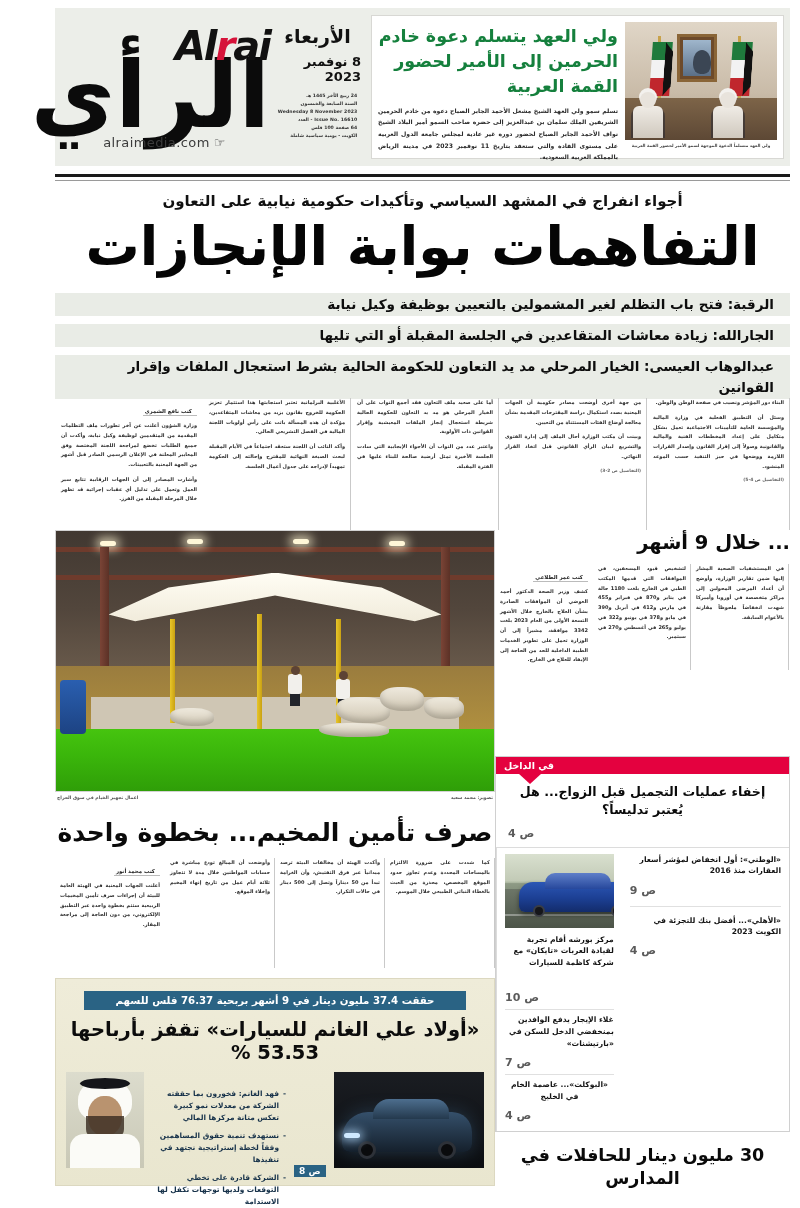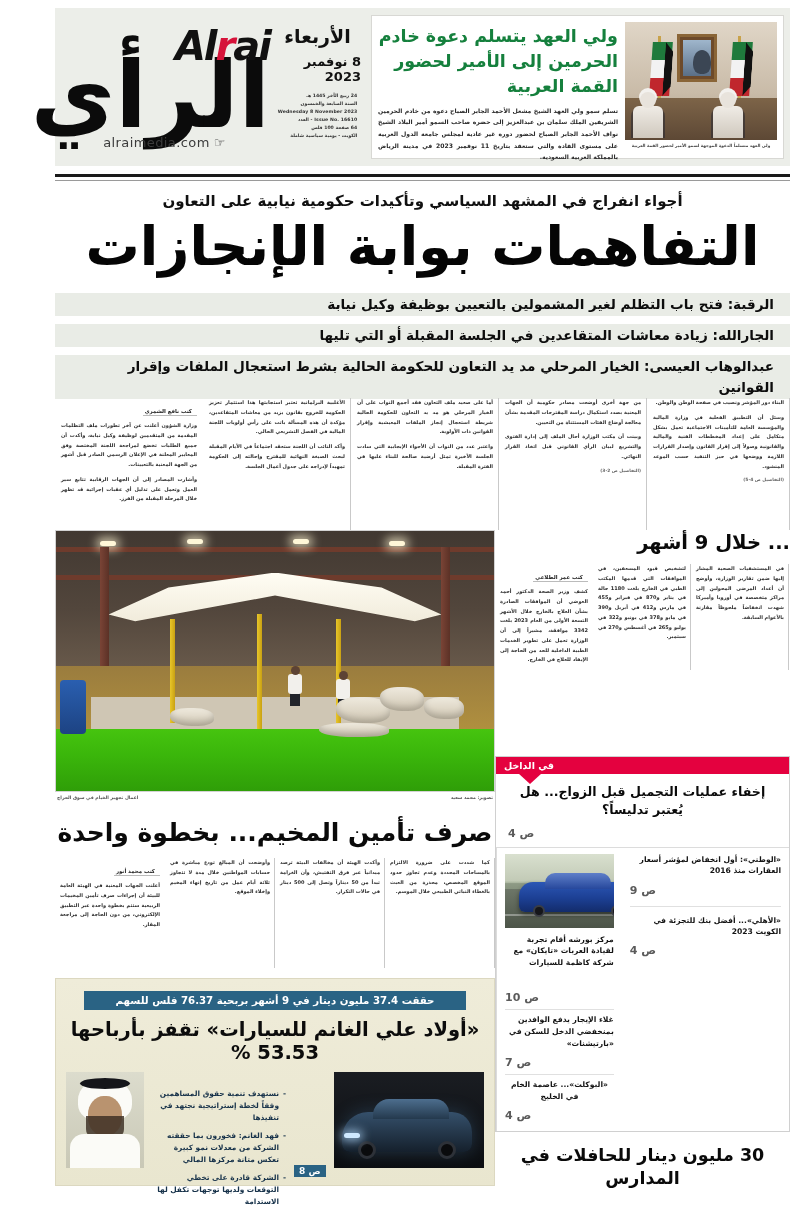--- a/index.html
+++ b/index.html
@@ -498,22 +498,22 @@
     <div class="ad-h">«أولاد علي الغانم للسيارات» تقفز بأرباحها 53.53 %</div>
     <div class="ad-body">
       <div class="ad-portrait">
         <div class="ap-ghutra"></div>
           <div class="ap-agal"></div>
         <div class="ap-face"></div>
           <div class="ap-beard"></div>
           <div class="ap-thobe"></div>
       </div>
       <ul class="ad-bullets">
+        <li>فهد الغانم: فخورون بما حققته الشركة من معدلات نمو كبيرة تعكس متانة مركزها المالي</li>
         <li>نستهدف تنمية حقوق المساهمين وفقاً لخطة إستراتيجية نجتهد في تنفيذها</li>
-        <li>فهد الغانم: فخورون بما حققته الشركة من معدلات نمو كبيرة تعكس متانة مركزها المالي</li>
         <li>الشركة قادرة على تخطي التوقعات ولديها توجهات تكفل لها الاستدامة</li>
       </ul>
       <div class="ad-car">
         <div class="adc-body">
             <div class="adc-w a"></div>
             <div class="adc-w b"></div>
           </div>
         <div class="adc-glow"></div>
       </div>
     </div>

